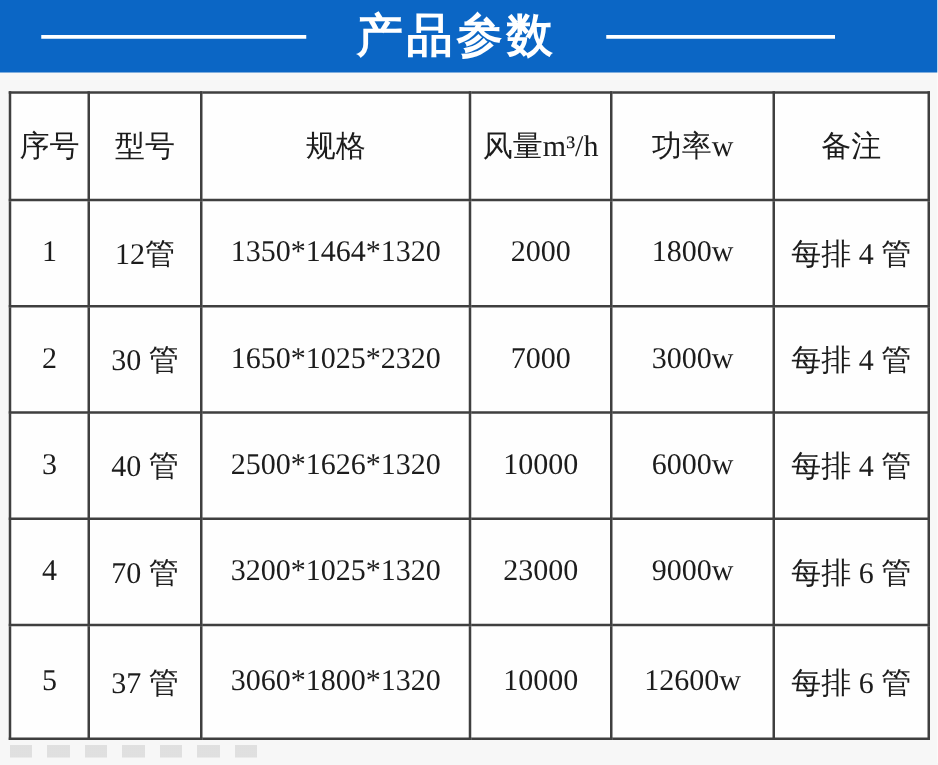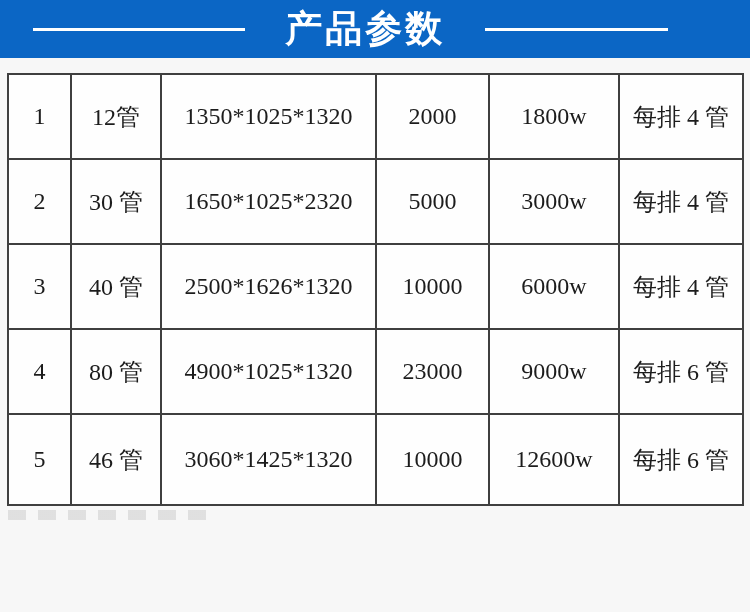--- a/index.html
+++ b/index.html
@@ -105,56 +105,64 @@
   <table class="spec">
     <colgroup>
       <col class="c-index">
         <col class="c-model">
         <col class="c-spec">
       <col class="c-air">
         <col class="c-power">
         <col class="c-note">
     </colgroup>
     <tbody>
+        <tr>
+      <th>序号</th>
+      <th>型号</th>
+      <th>规格</th>
+      <th>风量m³/h</th>
+      <th>功率w</th>
+      <th>备注</th>
+    </tr>
     <tr>
       <td>1</td>
       <td>12管</td>
-      <td>1350*1025*1320</td>
+      <td>1350*1464*1320</td>
       <td>2000</td>
       <td>1800w</td>
       <td>每排 4 管</td>
     </tr>
     <tr>
       <td>2</td>
       <td>30 管</td>
       <td>1650*1025*2320</td>
-      <td>5000</td>
+      <td>7000</td>
       <td>3000w</td>
       <td>每排 4 管</td>
     </tr>
     <tr>
       <td>3</td>
       <td>40 管</td>
       <td>2500*1626*1320</td>
       <td>10000</td>
       <td>6000w</td>
       <td>每排 4 管</td>
     </tr>
     <tr>
       <td>4</td>
-      <td>80 管</td>
-      <td>4900*1025*1320</td>
+      <td>70 管</td>
+      <td>3200*1025*1320</td>
       <td>23000</td>
       <td>9000w</td>
       <td>每排 6 管</td>
     </tr>
     <tr class="last">
       <td>5</td>
-      <td>46 管</td>
-      <td>3060*1425*1320</td>
+      <td>37 管</td>
+      <td>3060*1800*1320</td>
       <td>10000</td>
       <td>12600w</td>
       <td>每排 6 管</td>
     </tr>
   </tbody>
     </table>
   <div class="watermark-artifact"></div>
 </div>
 
 </body></html>

